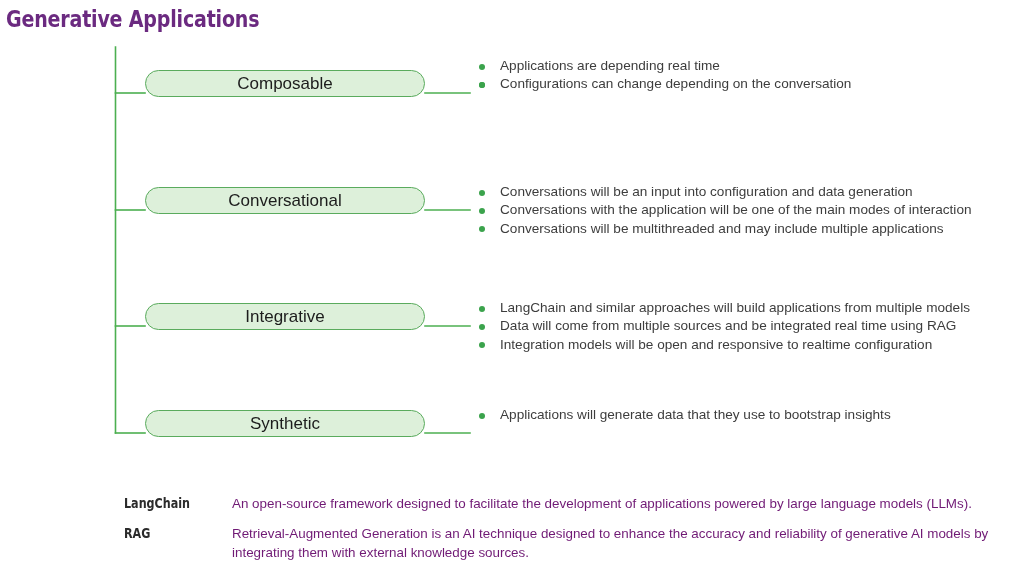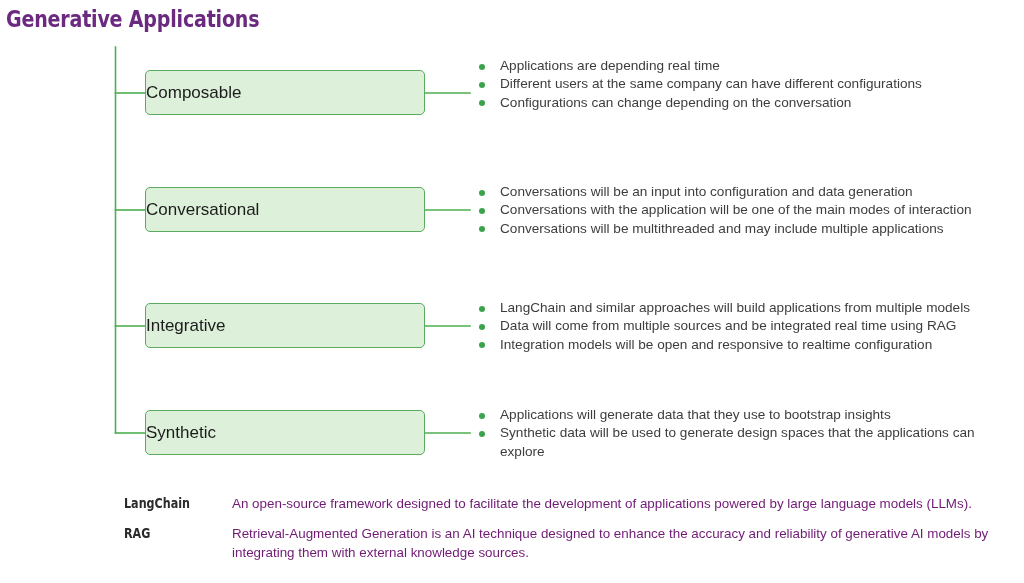--- a/index.html
+++ b/index.html
@@ -35,26 +35,27 @@
     left: 0; top: 0;
     width: 1024px; height: 583px;
     pointer-events: none;
   }
 
   
   .node-box {
     position: absolute;
     left: 145px;
     width: 280px;
-    height: 45px;
+    height: 27px;
     background: #ddf0da;
     border: 1.3px solid #5aab5d;
-    border-radius: 5px;
+    border-radius: 18px;
     display: flex;
     align-items: center;
+    justify-content: center;
   }
   .node-label {
     font-size: 17px;
     color: #1c1c1c;
     line-height: 1;
     white-space: nowrap;
   }
 
   
   .bullet-group {
@@ -147,21 +148,20 @@
   <span class="node-label">Synthetic</span>
 </div>
 
 <div class="bullet-group" style="top:57px">
   <div class="bullet-item">
     <span class="bullet-dot"></span>
     <span>Applications are depending real time</span>
   </div>
   <div class="bullet-item">
     <span class="bullet-dot"></span>
-    <span>Different users at the same company can have different configurations</span>
   </div>
   <div class="bullet-item">
     <span class="bullet-dot"></span>
     <span>Configurations can change depending on the conversation</span>
   </div>
 </div>
 
 <div class="bullet-group" style="top:183px">
   <div class="bullet-item">
     <span class="bullet-dot"></span>
@@ -189,24 +189,20 @@
   <div class="bullet-item">
     <span class="bullet-dot"></span>
     <span>Integration models will be open and responsive to realtime configuration</span>
   </div>
 </div>
 
 <div class="bullet-group" style="top:406px">
   <div class="bullet-item">
     <span class="bullet-dot"></span>
     <span>Applications will generate data that they use to bootstrap insights</span>
-  </div>
-  <div class="bullet-item">
-    <span class="bullet-dot"></span>
-    <span>Synthetic data will be used to generate design spaces that the applications can explore</span>
   </div>
 </div>
 
 <div id="glossary">
   <div class="glossary-row">
     <div class="glossary-term">LangChain</div>
     <div class="glossary-def">An open-source framework designed to facilitate the development of applications powered by large language models (LLMs).</div>
   </div>
   <div class="glossary-row">
     <div class="glossary-term">RAG</div>

